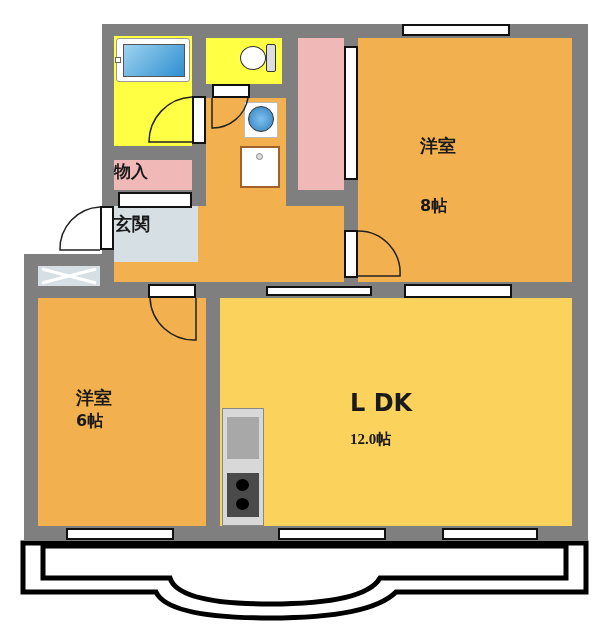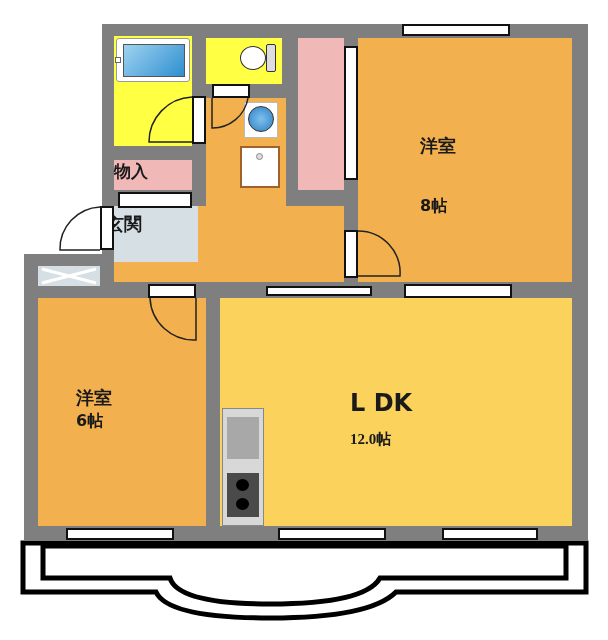--- a/index.html
+++ b/index.html
@@ -39,21 +39,21 @@
 </div>
 
 <div class="abs" style="left:298px;top:38px;width:46px;height:152px;background:#f1b8b8;"></div>
 <div class="win" style="left:344px;top:46px;width:14px;height:134px;"></div>
 
 <div class="abs" style="left:114px;top:160px;width:78px;height:30px;background:#f1b8b8;"></div>
 <div class="lbl" style="left:114px;top:162px;width:78px;font-size:17px;">物入</div>
 
 <div class="abs" style="left:114px;top:206px;width:84px;height:56px;background:#d6dfe4;"></div>
 <div class="win" style="left:118px;top:192px;width:74px;height:16px;"></div>
-<div class="lbl" style="left:106px;top:214px;width:84px;font-size:18px;">玄関</div>
+<div class="lbl" style="left:114px;top:214px;width:84px;font-size:18px;">玄関</div>
 
 <div class="win" style="left:192px;top:96px;width:14px;height:48px;"></div>
 <svg width="1" height="1" style="left:0;top:0;">
     <path d="M192 97 A45 45 0 0 0 149 142 L192 142" fill="none" stroke="#222" stroke-width="1.5"></path>
   </svg>
 
 <div class="win" style="left:212px;top:84px;width:38px;height:14px;"></div>
 <svg width="1" height="1" style="left:0;top:0;">
     <path d="M212 98 L212 128 A36 36 0 0 0 248 98" fill="none" stroke="#222" stroke-width="1.5"></path>
   </svg>

